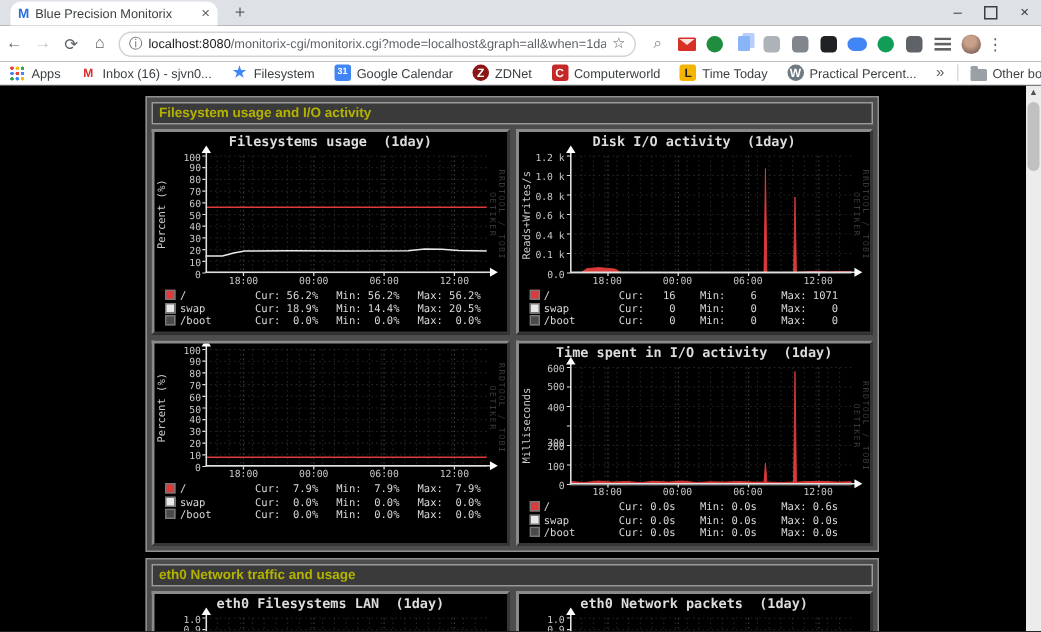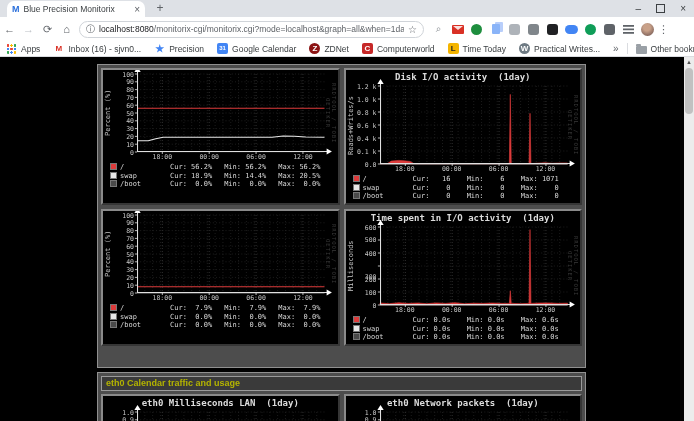--- a/index.html
+++ b/index.html
@@ -174,58 +174,60 @@
         <span class="bm-item">
           <span class="bm-ic apps-grid-icon"></span>
           <span class="bm-label">Apps</span>
         </span>
         <span class="bm-item">
           <span class="bm-ic gmail-icon">M</span>
           <span class="bm-label">Inbox (16) - sjvn0...</span>
         </span>
         <span class="bm-item">
           <span class="bm-ic star-icon">★</span>
-          <span class="bm-label">Precision</span>
+          <span class="bm-label">Filesystem</span>
         </span>
         <span class="bm-item">
           <span class="bm-ic calendar-icon">31</span>
           <span class="bm-label">Google Calendar</span>
         </span>
         <span class="bm-item">
           <span class="bm-ic zdnet-icon">Z</span>
           <span class="bm-label">ZDNet</span>
         </span>
         <span class="bm-item">
           <span class="bm-ic computerworld-icon">C</span>
           <span class="bm-label">Computerworld</span>
         </span>
         <span class="bm-item">
           <span class="bm-ic linuxtoday-icon">L</span>
           <span class="bm-label">Time Today</span>
         </span>
         <span class="bm-item">
           <span class="bm-ic wordpress-icon">W</span>
-          <span class="bm-label">Practical Writes...</span>
+          <span class="bm-label">Practical Percent...</span>
         </span>
       </span>
     <span class="bm-right">
       <span class="overflow-chevron">»</span>
       <span class="bm-divider"></span>
       <span class="bm-item" style="margin-right:0;">
         <span class="folder-icon"></span>
         <span class="bm-label">Other bookmarks</span>
       </span>
     </span>
   </div>
 
   <div id="content">
     <div id="sections-host">
         <div class="section" style="top: 7px; height: 304px;">
+          <div class="section-header">Filesystem usage and I/O activity</div>
           <div class="charts-grid">
             <div class="chart-frame">
+              <div class="c-title">Filesystems usage  (1day)</div>
               <div class="c-mid">
                 <div class="c-ylab">Percent (%)</div>
                 <div class="c-yticks">
                   <span style="top: -3.5px;">100</span>
                   <span style="top: 4.3px;">90</span>
                   <span style="top: 12.1px;">80</span>
                   <span style="top: 19.9px;">70</span>
                   <span style="top: 27.7px;">60</span>
                   <span style="top: 35.5px;">50</span>
                   <span style="top: 43.3px;">40</span>
@@ -548,24 +550,24 @@
                 <span style="left: 13.5%;">18:00</span>
                 <span style="left: 38.5%;">00:00</span>
                 <span style="left: 63.5%;">06:00</span>
                 <span style="left: 88.5%;">12:00</span>
               </div>
               <div class="c-legend"><span class="lg-name"><span class="sw" style="background: rgb(221, 59, 59);"></span>/</span><span>Cur: 0.0s</span><span>Min: 0.0s</span><span>Max: 0.6s</span><span class="lg-name"><span class="sw" style="background: rgb(232, 232, 232);"></span>swap</span><span>Cur: 0.0s</span><span>Min: 0.0s</span><span>Max: 0.0s</span><span class="lg-name"><span class="sw" style="background: rgb(74, 74, 74);"></span>/boot</span><span>Cur: 0.0s</span><span>Min: 0.0s</span><span>Max: 0.0s</span></div>
             </div>
           </div>
         </div>
         <div class="section" style="top: 315px; height: 200px;">
-          <div class="section-header">eth0 Calendar traffic and usage</div>
+          <div class="section-header">eth0 Network traffic and usage</div>
           <div class="charts-grid">
             <div class="chart-frame">
-              <div class="c-title">eth0 Milliseconds LAN  (1day)</div>
+              <div class="c-title">eth0 Filesystems LAN  (1day)</div>
               <div class="c-mid">
                 <div class="c-ylab">Kbytes/s</div>
                 <div class="c-yticks">
                   <span style="top: -3.5px;">1.0</span>
                   <span style="top: 4.3px;">0.9</span>
                 </div>
                 <div class="c-plot">
                   <svg viewBox="0 0 178 78" preserveAspectRatio="none">
                     <line x1="7.416666666666667" y1="0" x2="7.416666666666667" y2="78" stroke="#262626" stroke-dasharray="1,2" stroke-width="0.7"></line>
                     <line x1="14.833333333333334" y1="0" x2="14.833333333333334" y2="78" stroke="#262626" stroke-dasharray="1,2" stroke-width="0.7"></line>

